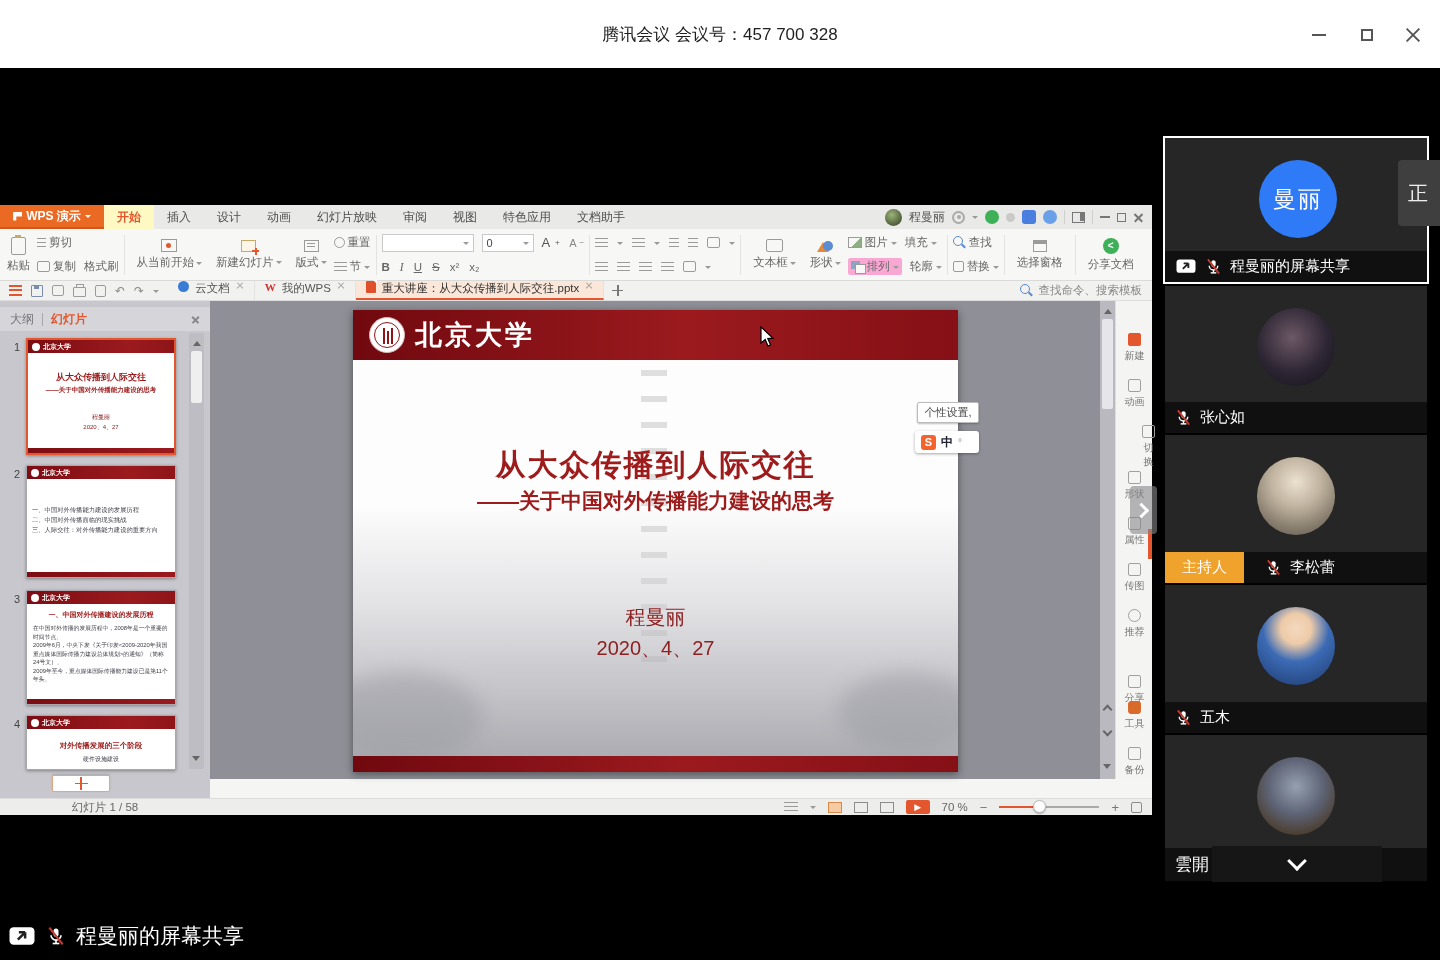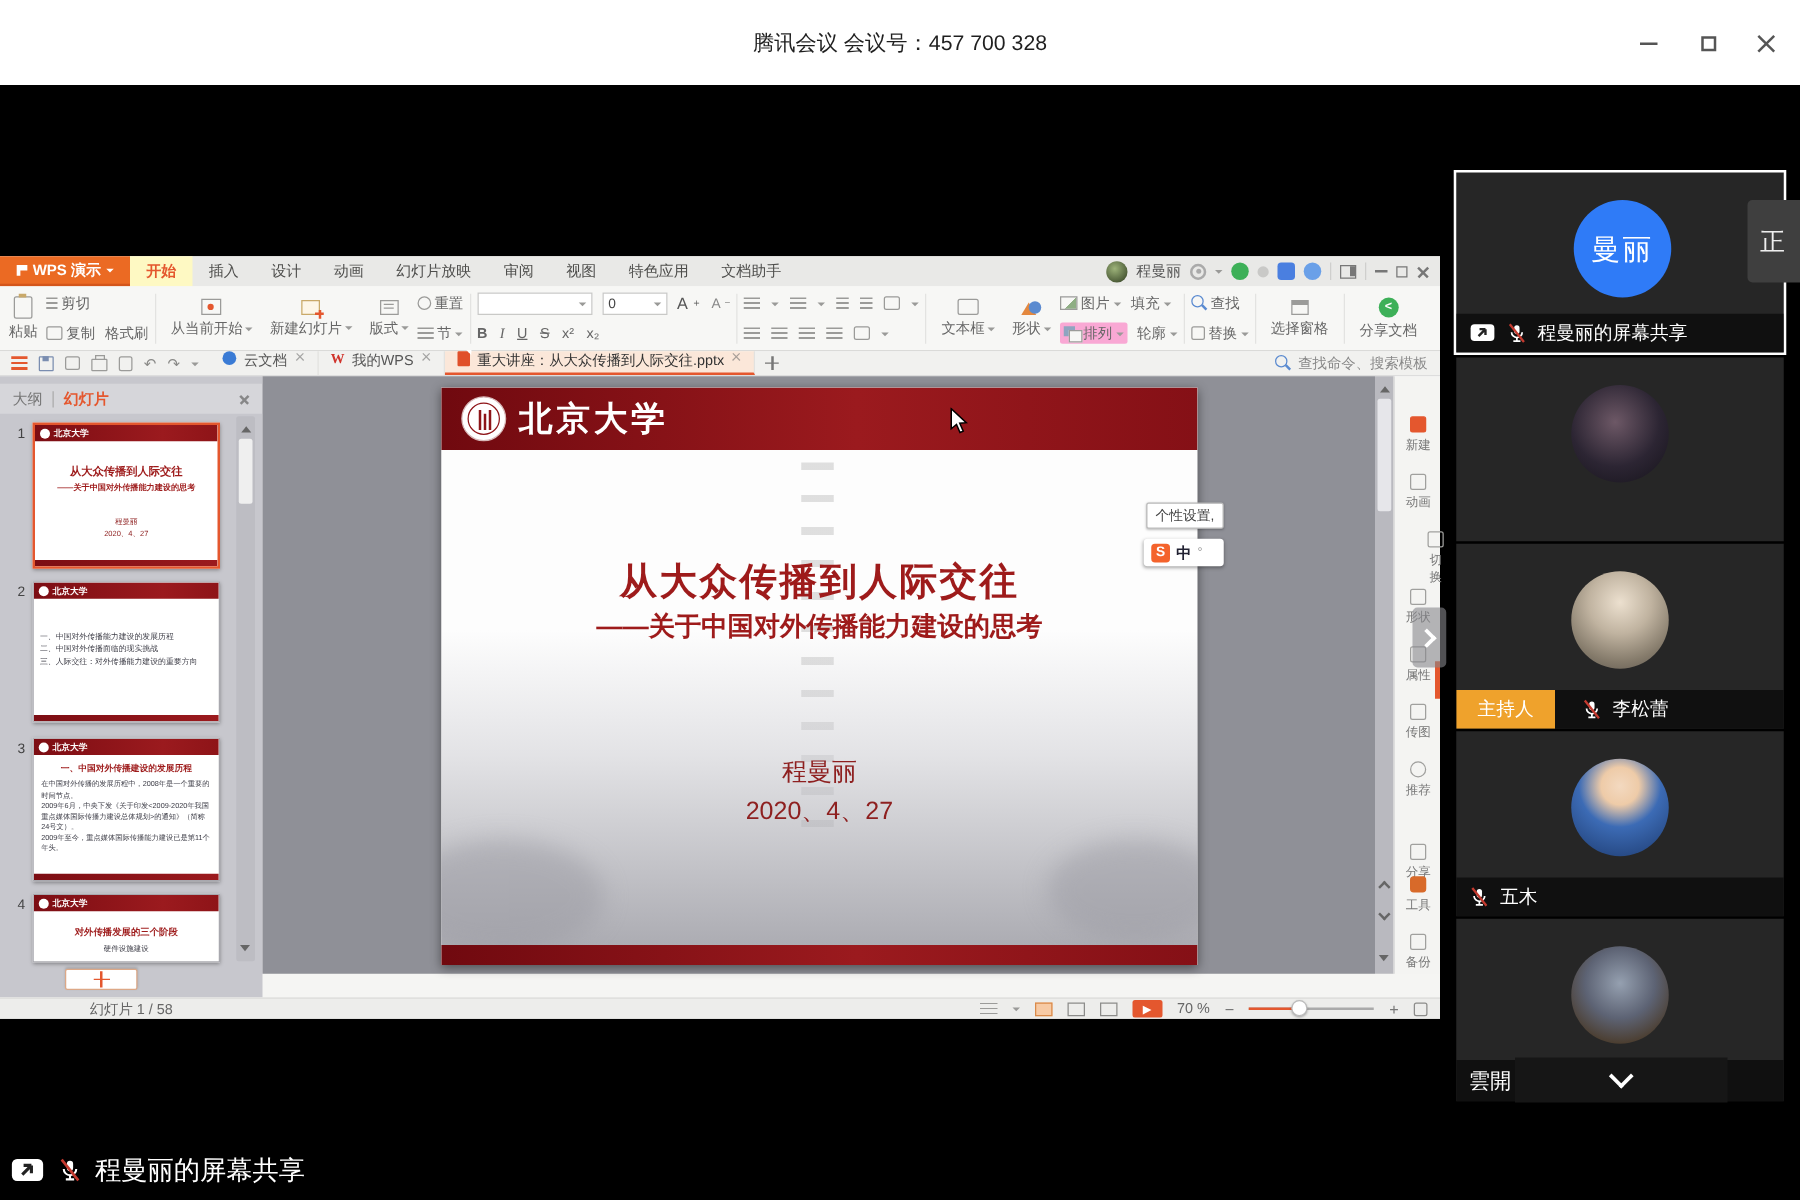--- a/index.html
+++ b/index.html
@@ -668,20 +668,30 @@
       <line x1="12" y1="17" x2="12" y2="21" stroke="#fff" stroke-width="2"></line>
       <line x1="8" y1="21" x2="16" y2="21" stroke="#fff" stroke-width="2"></line>
       <line x1="4" y1="2" x2="20" y2="22" stroke="#c43a2f" stroke-width="2.6"></line>
     </svg>
     <span>程曼丽的屏幕共享</span>
   </div>
 </div>
 
 <div class="tile" style="top:286px;height:147px;">
   <div class="pav av-1"></div>
+  <div class="namebar">
+    <svg width="17" height="17" viewBox="0 0 24 24">
+      <rect x="9" y="3" width="6" height="10" rx="3" fill="#fff"></rect>
+        <path d="M6 11a6 6 0 0 0 12 0" stroke="#fff" stroke-width="2" fill="none"></path>
+      <line x1="12" y1="17" x2="12" y2="21" stroke="#fff" stroke-width="2"></line>
+        <line x1="8" y1="21" x2="16" y2="21" stroke="#fff" stroke-width="2"></line>
+      <line x1="4" y1="2" x2="20" y2="22" stroke="#c43a2f" stroke-width="2.6"></line>
+    </svg>
+    <span>张心如</span>
+  </div>
 </div>
 
 <div class="tile" style="top:435px;height:148px;">
   <div class="pav av-2"></div>
   <div class="namebar" style="padding-left:100px;">
     <svg width="17" height="17" viewBox="0 0 24 24">
       <rect x="9" y="3" width="6" height="10" rx="3" fill="#fff"></rect>
         <path d="M6 11a6 6 0 0 0 12 0" stroke="#fff" stroke-width="2" fill="none"></path>
       <line x1="12" y1="17" x2="12" y2="21" stroke="#fff" stroke-width="2"></line>
         <line x1="8" y1="21" x2="16" y2="21" stroke="#fff" stroke-width="2"></line>

